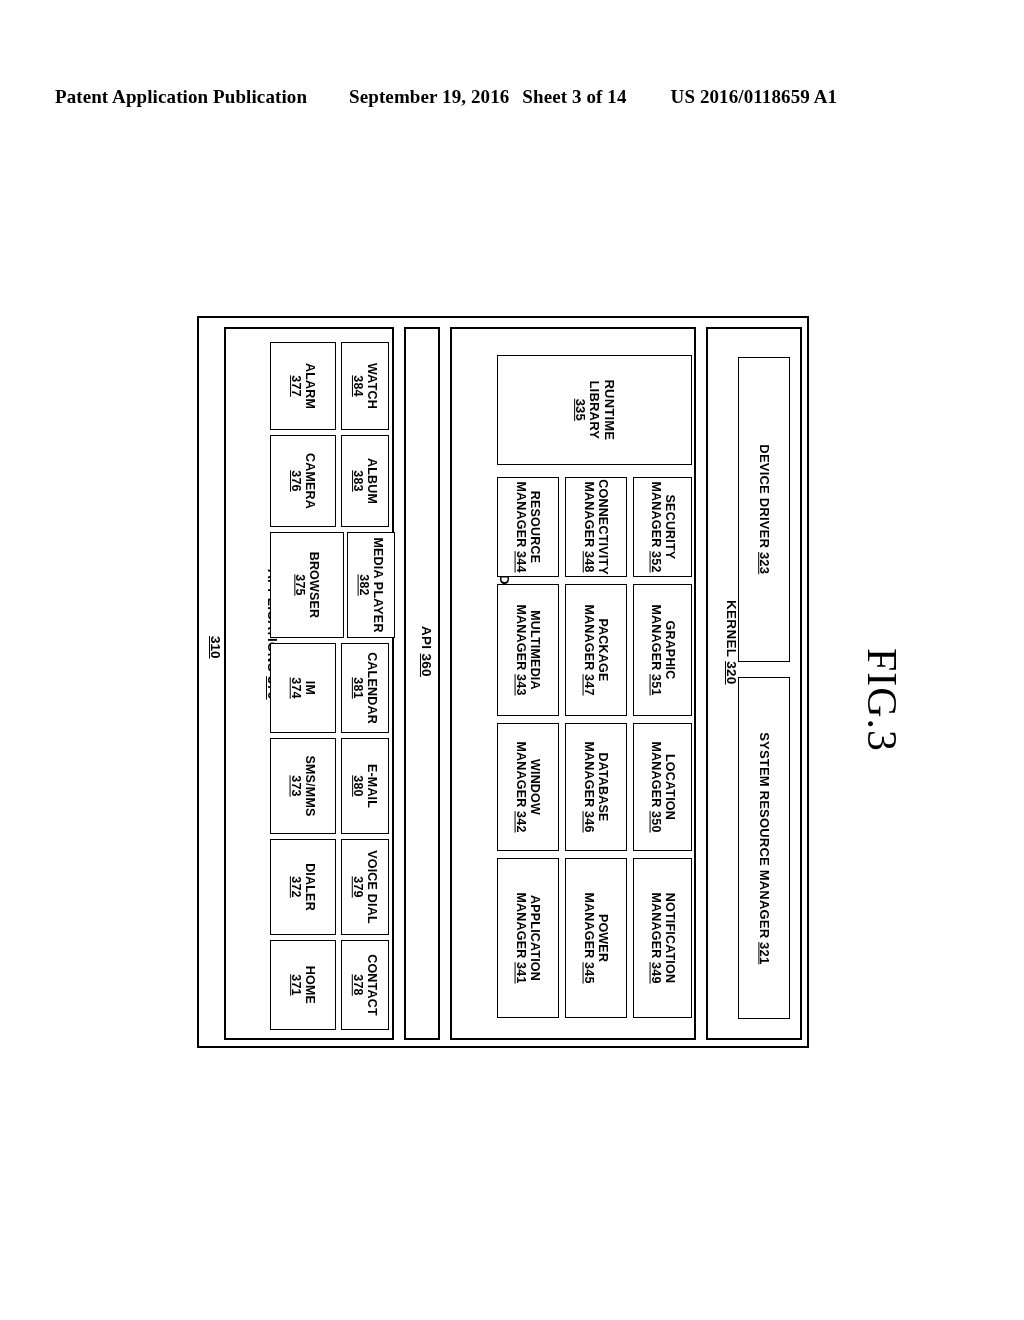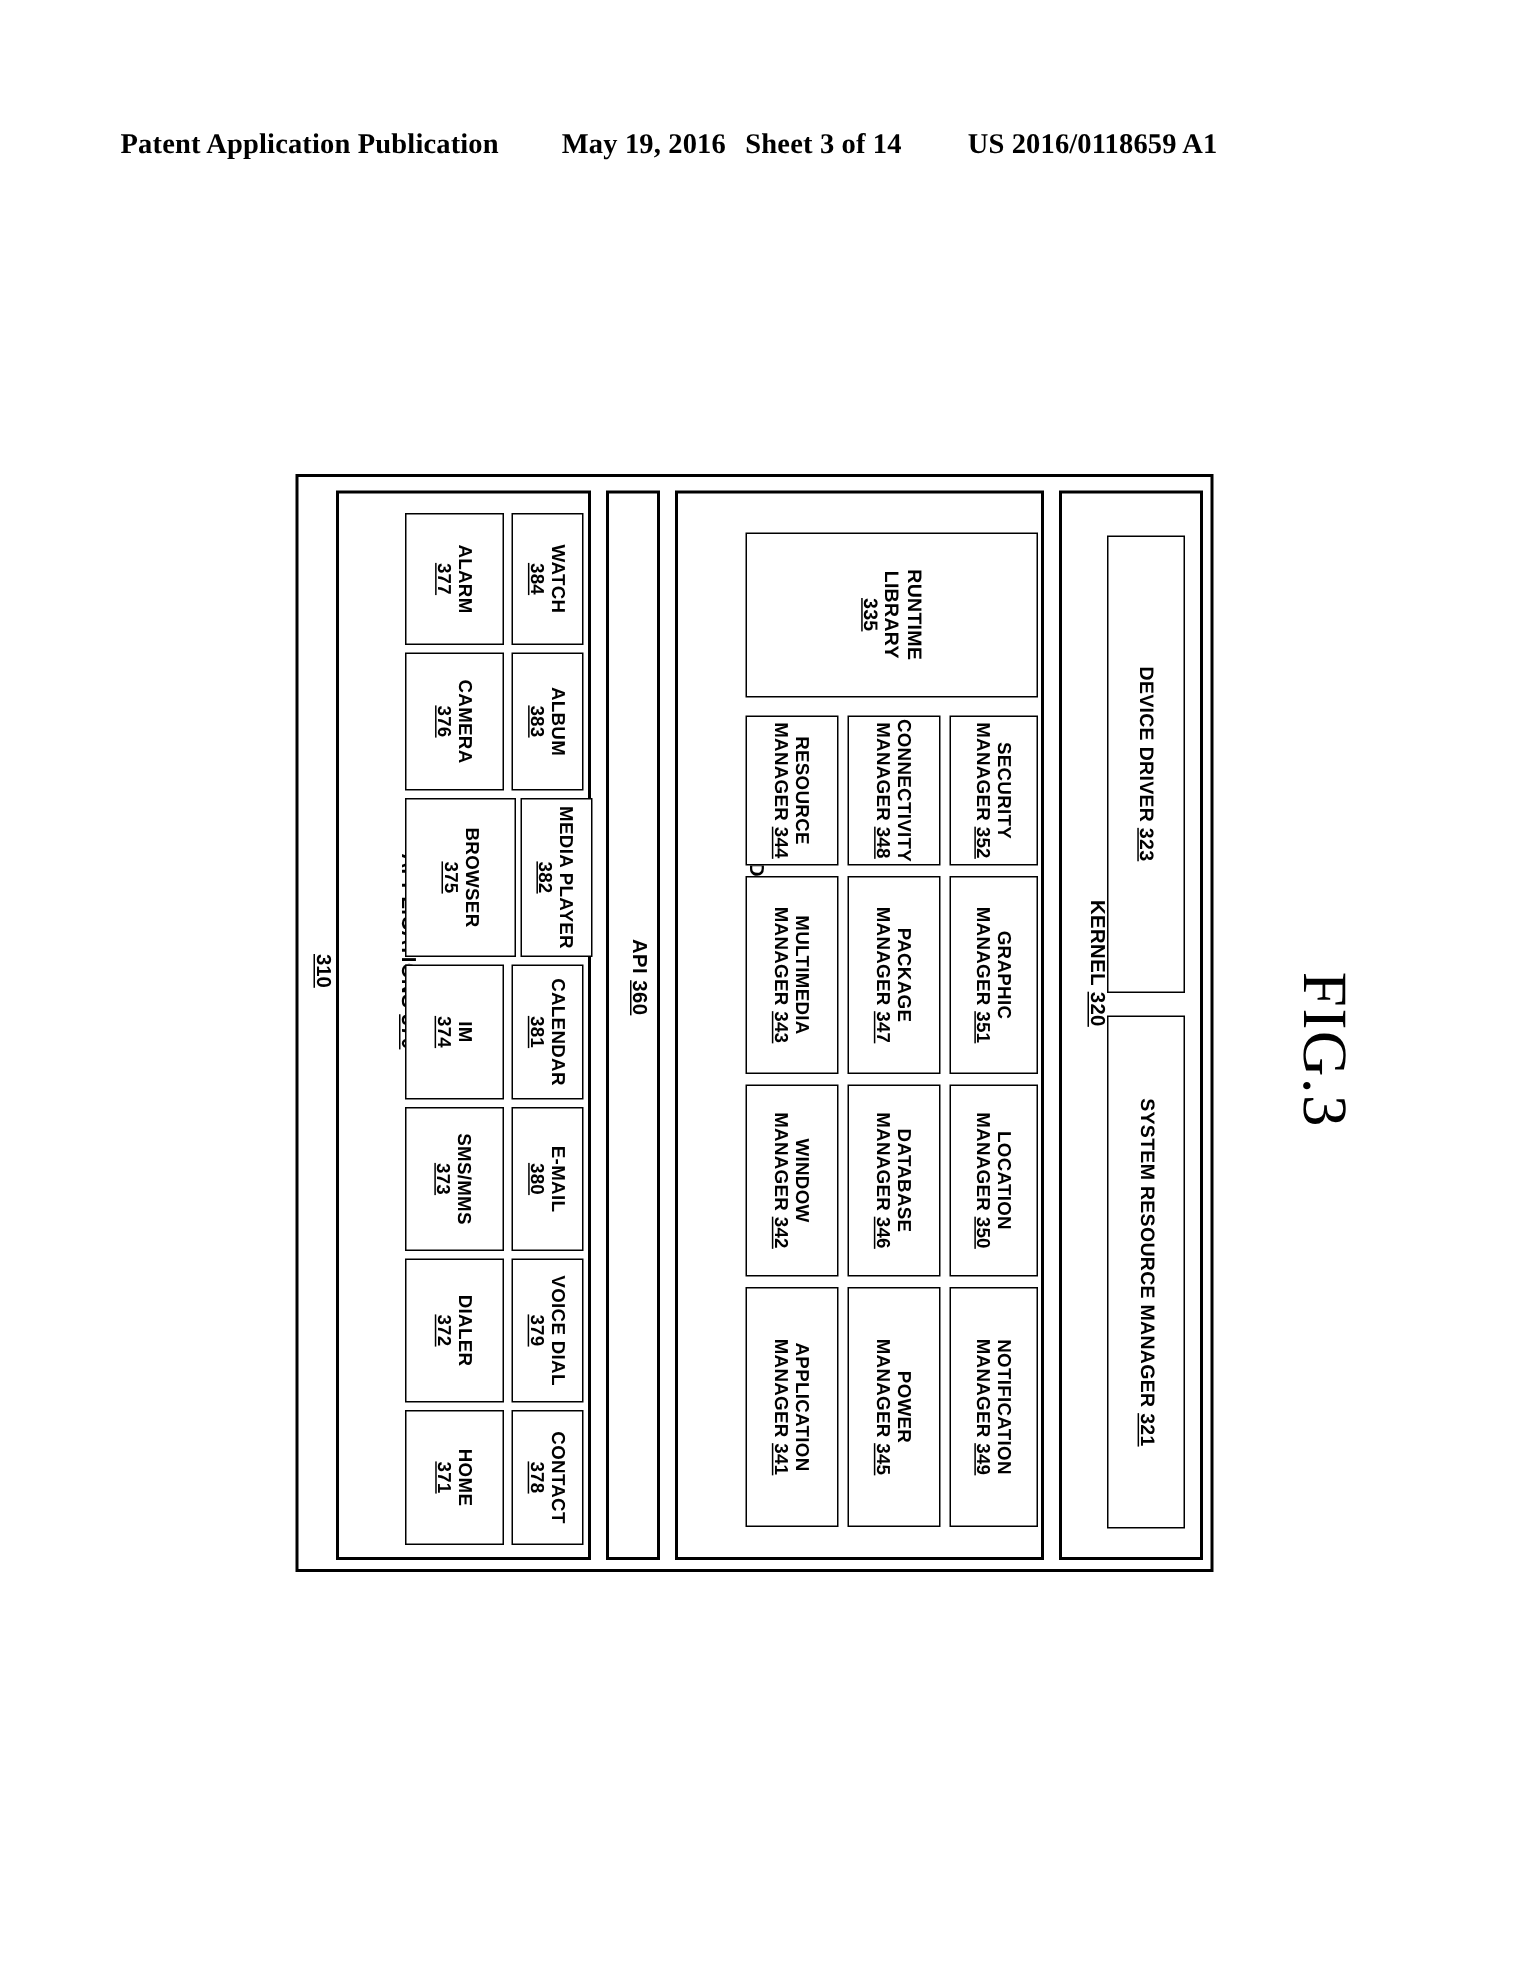--- a/index.html
+++ b/index.html
@@ -116,21 +116,21 @@
     text-decoration: underline;
     transform: rotate(90deg);
     white-space: nowrap;
   }
 </style>
 </head>
 <body>
 
 <div class="page-header">
   <span class="hdr-pub">Patent Application Publication</span>
-  <span class="hdr-date">May 19, 2016</span>
+  <span class="hdr-date">September 19, 2016</span>
   <span class="hdr-sheet">Sheet 3 of 14</span>
   <span class="hdr-num">US 2016/0118659 A1</span>
 </div>
 
 <div class="fig-caption">FIG.3</div>
 
 <div id="diagram">
 
   <div class="ref-310" style="left:-4px; top:326px; transform-origin: 18px 10px;">310</div>
 

